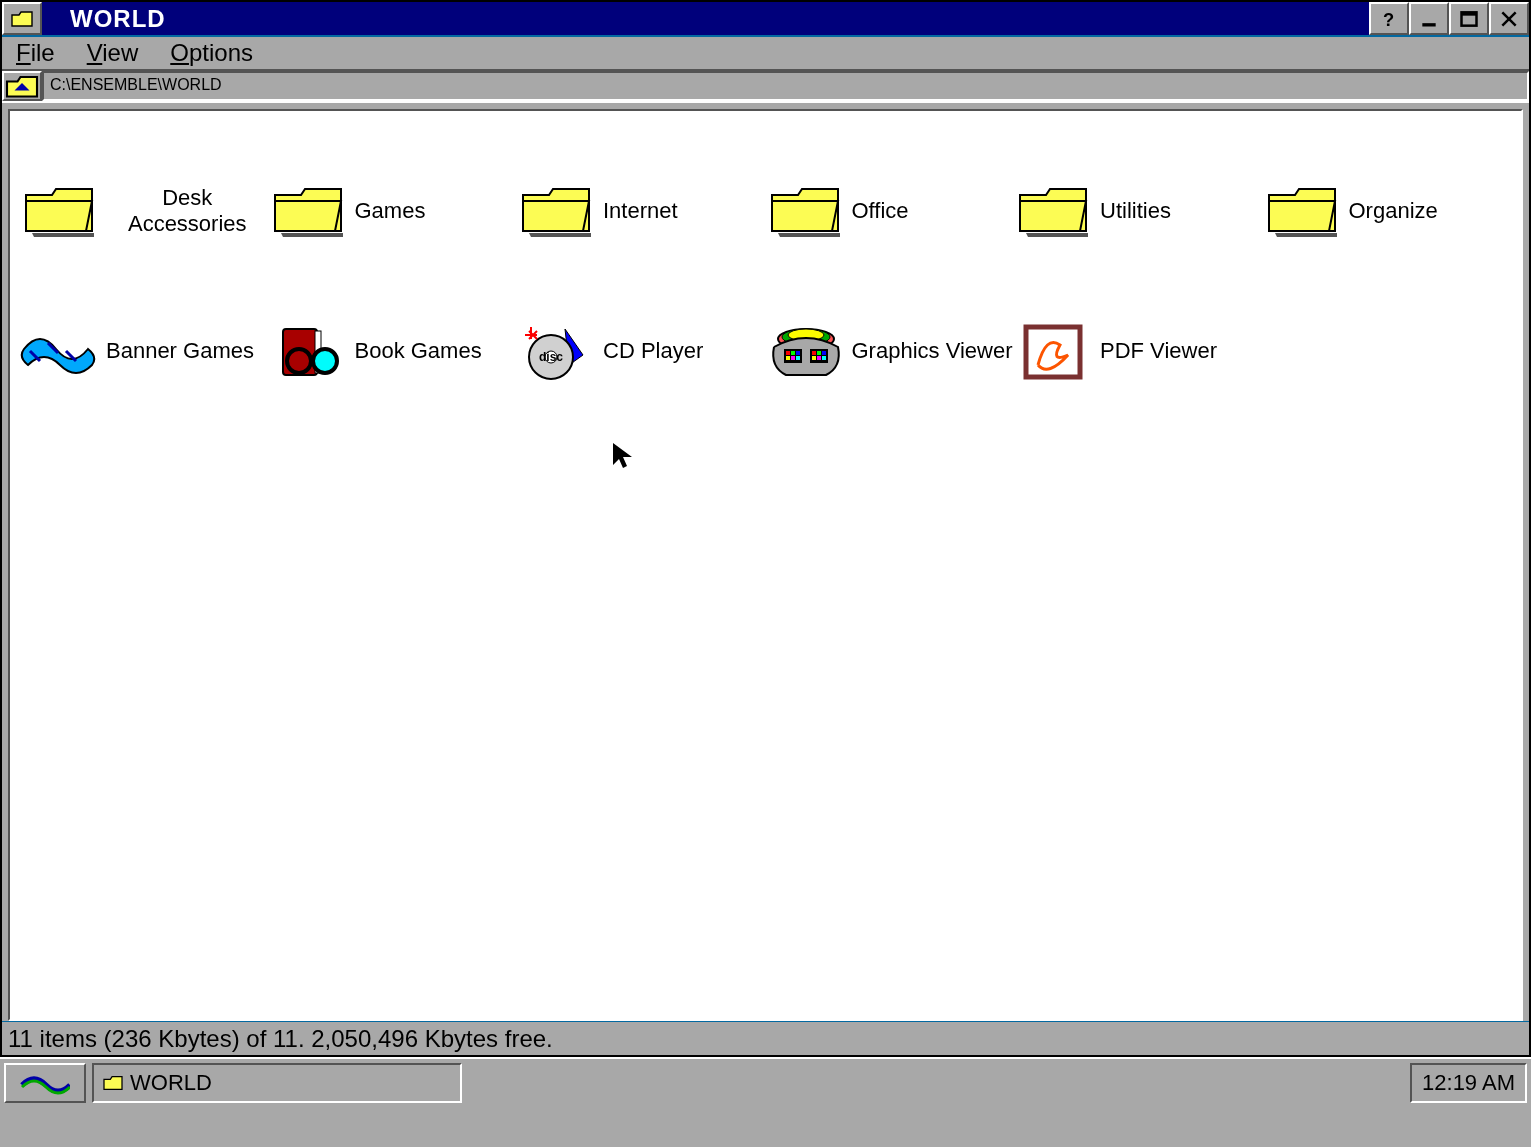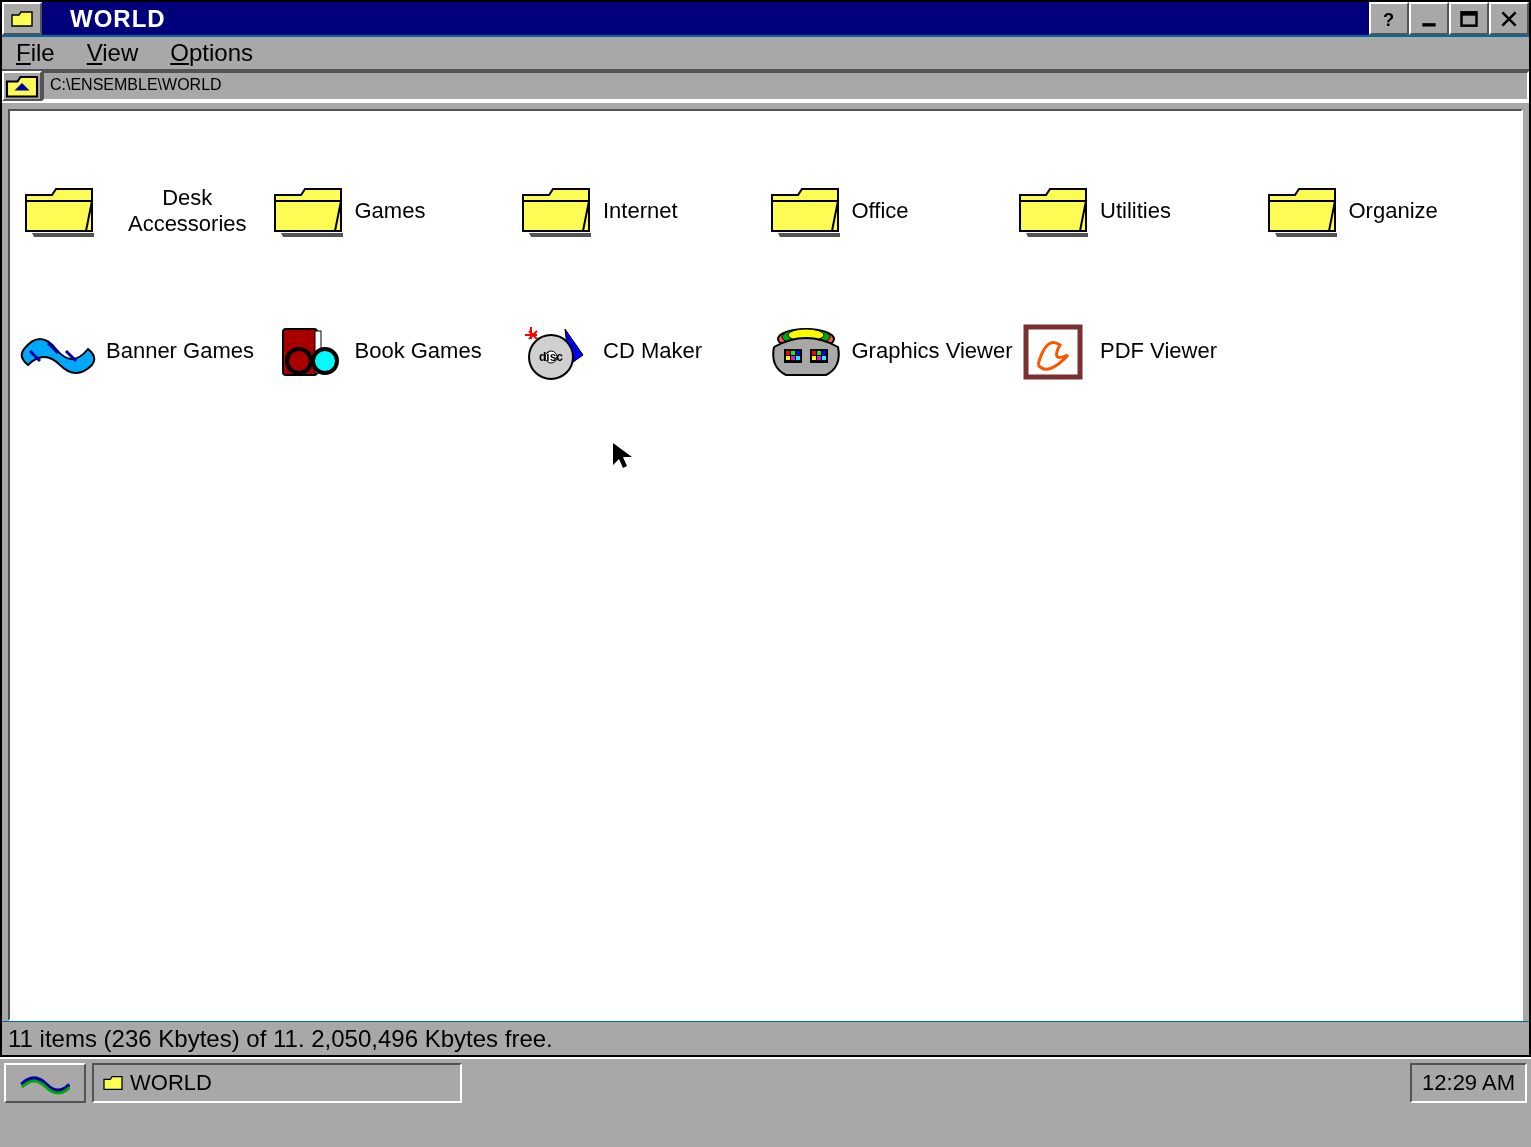--- a/index.html
+++ b/index.html
@@ -264,21 +264,21 @@
             </svg>
           </div>
           <div class="label">Book Games</div>
         </div>
         <div class="item">
           <div class="iconbox">
             <svg width="80" height="60" viewBox="0 0 80 60">
               <use href="#ico-cd"></use>
             </svg>
           </div>
-          <div class="label">CD Maker</div>
+          <div class="label">CD Player</div>
         </div>
         <div class="item">
           <div class="iconbox">
             <svg width="80" height="60" viewBox="0 0 80 60">
               <use href="#ico-graphics"></use>
             </svg>
           </div>
           <div class="label">Graphics Viewer</div>
         </div>
         <div class="item">
@@ -305,21 +305,21 @@
       <path d="M2 16 Q14 4 26 16 T50 16" stroke="#00a800" stroke-width="3" fill="none"></path>
     </svg>
   </div>
   <div class="taskbtn">
     <svg class="mini-folder" viewBox="0 0 24 20">
       <path d="M2 6h7l2-3h11v14H2z" fill="#fcfc54" stroke="#000" stroke-width="1.4"></path>
     </svg>
     <span>WORLD</span>
   </div>
   <div class="spacer"></div>
-  <div class="clock">12:29 AM</div>
+  <div class="clock">12:19 AM</div>
 </div>
 
 <svg width="0" height="0" style="position:absolute">
   <defs>
     <g id="ico-folder">
       <path d="M6 14h26l4-6h36v42H6z" fill="#fcfc54" stroke="#000" stroke-width="2"></path>
       <path d="M6 20h66l-6 30H6z" fill="#fcfc54" stroke="#000" stroke-width="2"></path>
       <path d="M12 52h62v4H14z" fill="#545454"></path>
     </g>
     <g id="ico-banner">

